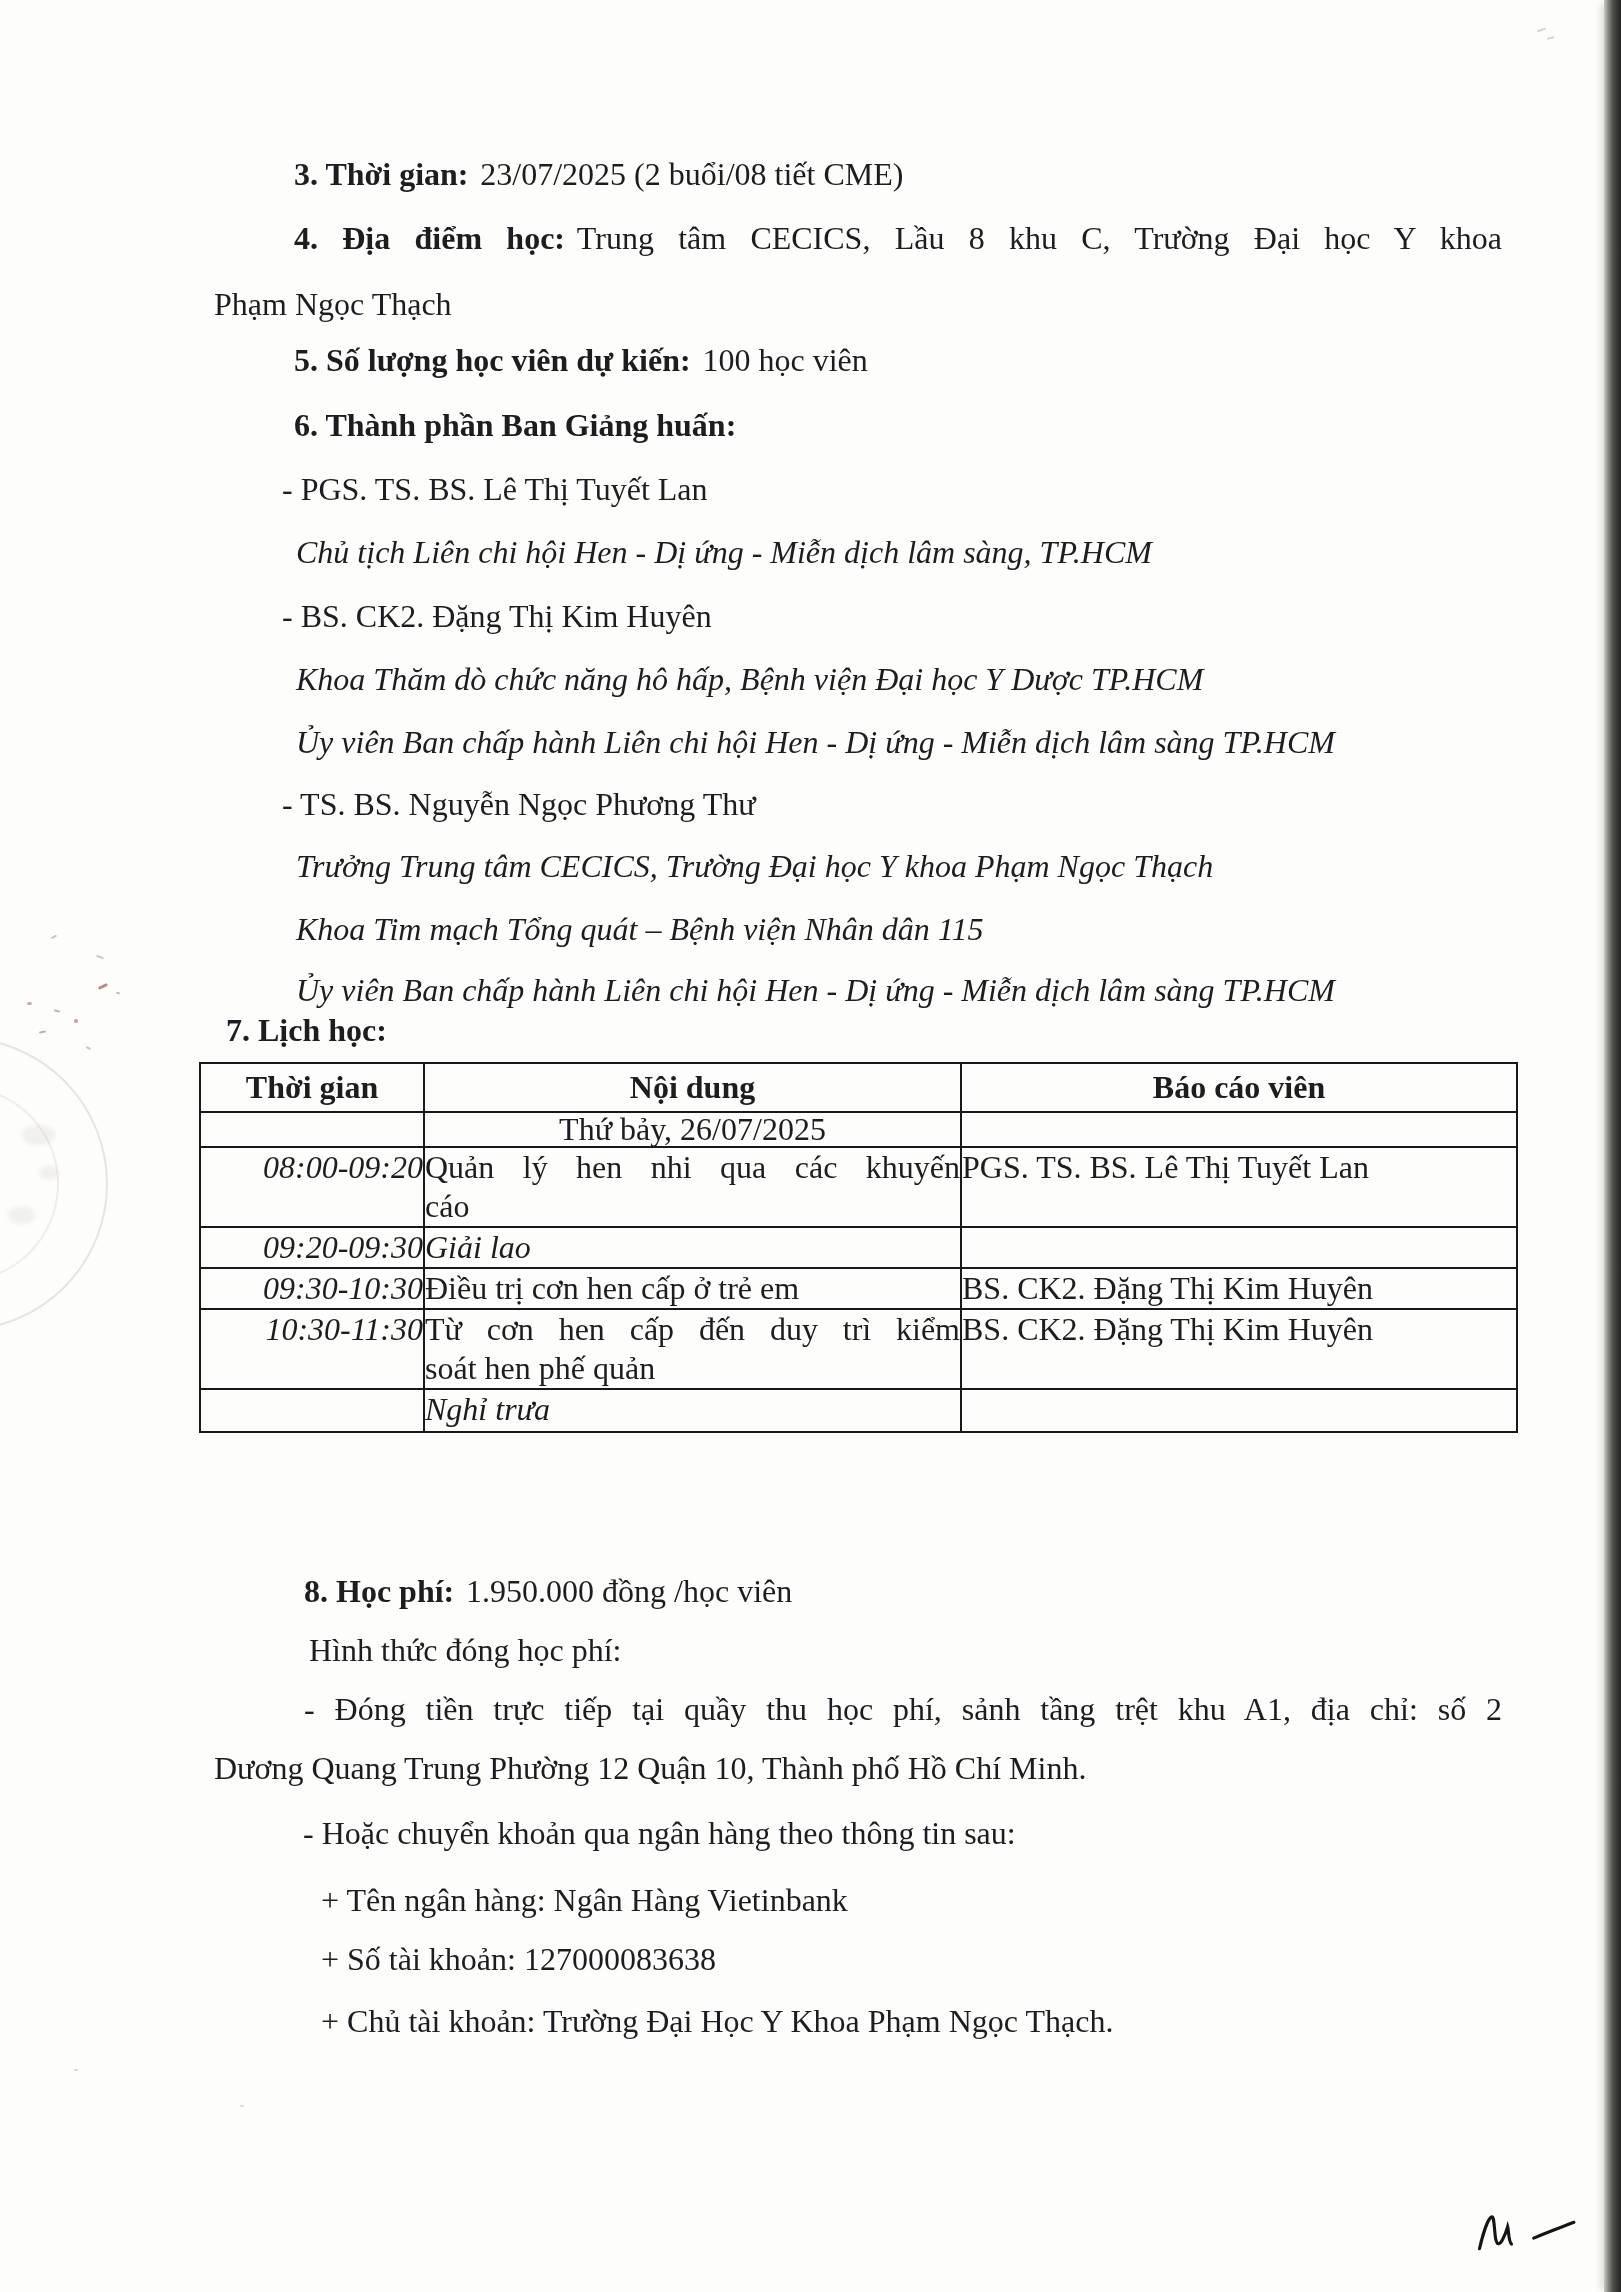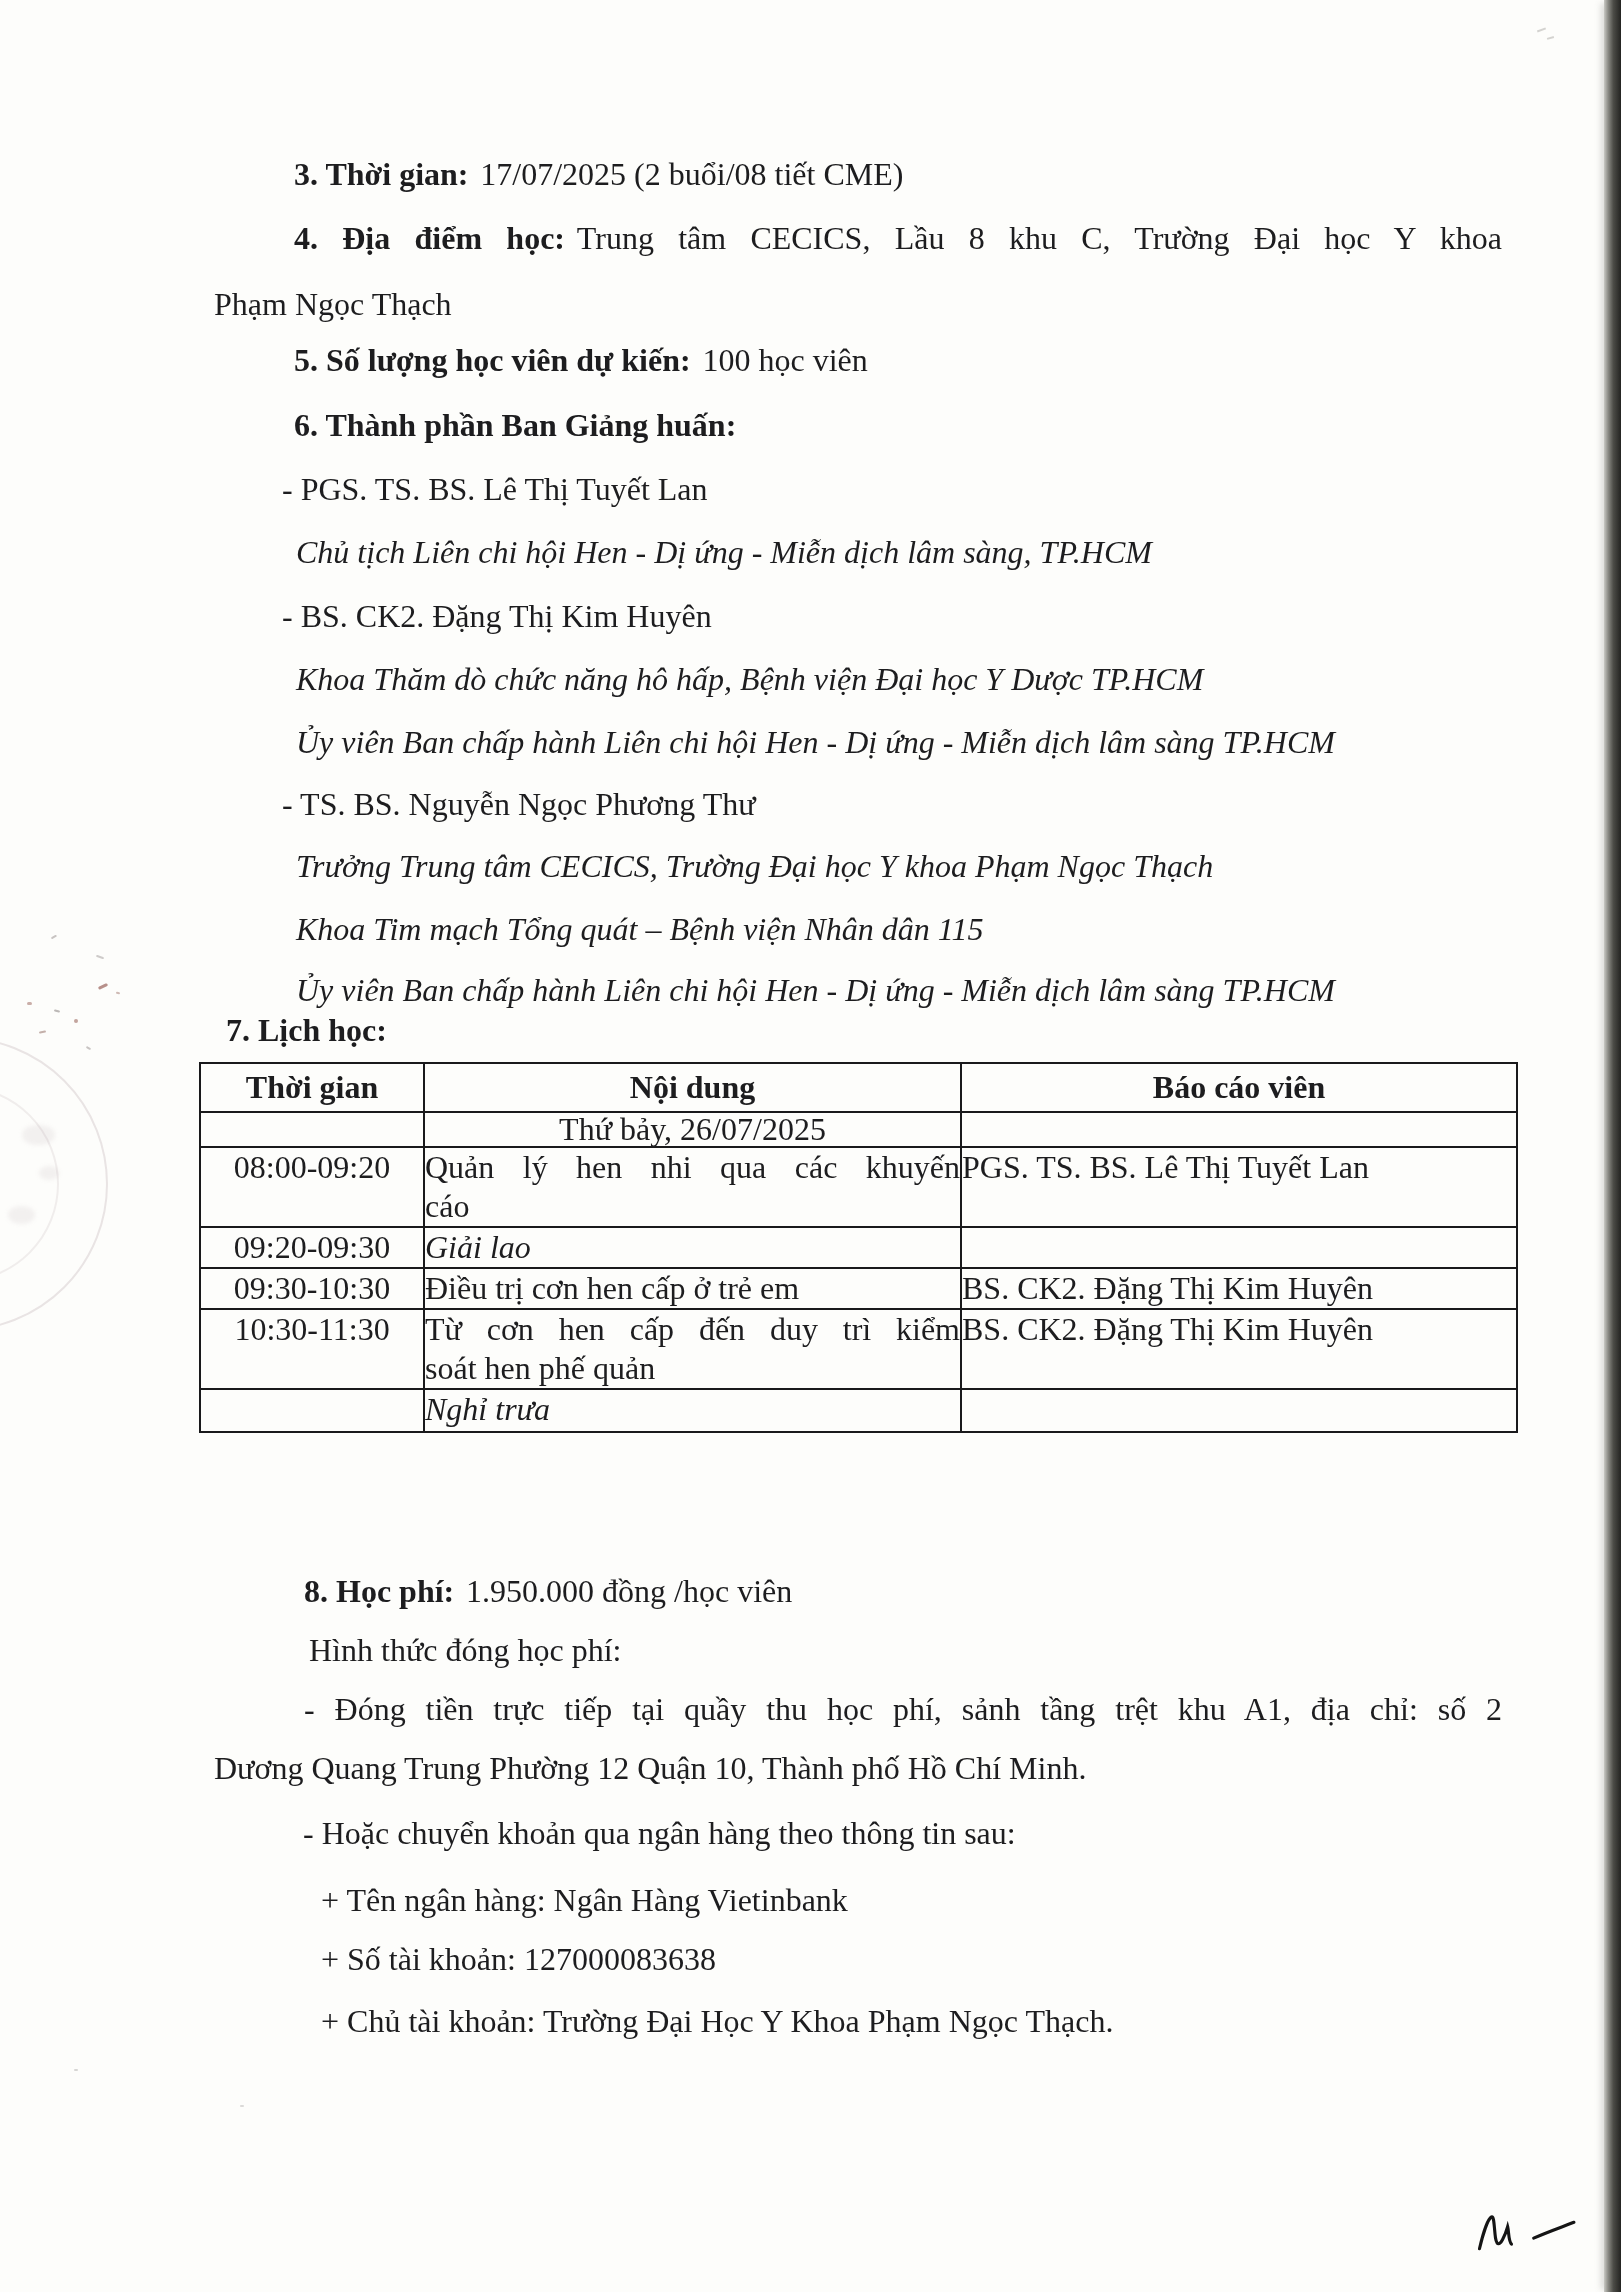--- a/index.html
+++ b/index.html
@@ -31,21 +31,21 @@
     position:absolute;left:199px;top:1062px;width:1317px;
     border-collapse:collapse;table-layout:fixed;
     font-size:32px;border:2.9px solid #19191b;
   }
   .sched th,.sched td{
     border:2px solid #19191b;
     vertical-align:top;padding:0;
     font-weight:normal;
   }
   .sched th{font-weight:bold;text-align:center;vertical-align:middle;}
-  .cell-time{text-align:center;padding-top:3.9px;line-height:39px;}
+  .cell-time{text-align:right;padding-top:3.9px;line-height:39px;font-style:italic;}
   .cell-topic{padding:3.9px 13.7px 2px 11.8px;line-height:39px;}
   .cell-topic .tline{text-align:left;}
   .cell-topic .tline.jl{text-align:justify;text-align-last:justify;}
   .cell-spk{padding:3.9px 9.8px 2px 13.7px;line-height:39px;}
   .cell-spk .sline{line-height:36px;white-space:nowrap;}
   .cell-day{font-weight:bold;text-align:center;line-height:33px;padding-top:1px;}
 
   
   .scan-edge{
     position:absolute;right:0;top:0;width:16.7px;height:2293px;
@@ -64,21 +64,21 @@
   .stamp-blob{position:absolute;background:rgba(150,125,140,.10);border-radius:50%;filter:blur(2px);}
   .sig{position:absolute;left:1465px;top:2203px;transform:rotate(-3deg);}
   .tr-mark{position:absolute;background:rgba(120,115,110,.30);}
 </style>
 </head>
 <body>
 
 <div class="page">
 
   <div class="line" style="top:154px;left:294px">
-    <span class="lbl">3. Thời gian:</span><span>17/07/2025 (2 buổi/08 tiết CME)</span>
+    <span class="lbl">3. Thời gian:</span><span>23/07/2025 (2 buổi/08 tiết CME)</span>
   </div>
 
   <div class="line jl" style="top:218px;left:294px;width:1208px">
     <span class="lbl">4. Địa điểm học:</span><span>Trung tâm CECICS, Lầu 8 khu C, Trường Đại học Y khoa</span>
   </div>
   <div class="line" style="top:284px;left:214px">Phạm Ngọc Thạch</div>
 
   <div class="line" style="top:340px;left:294px">
     <span class="lbl">5. Số lượng học viên dự kiến:</span><span>100 học viên</span>
   </div>

